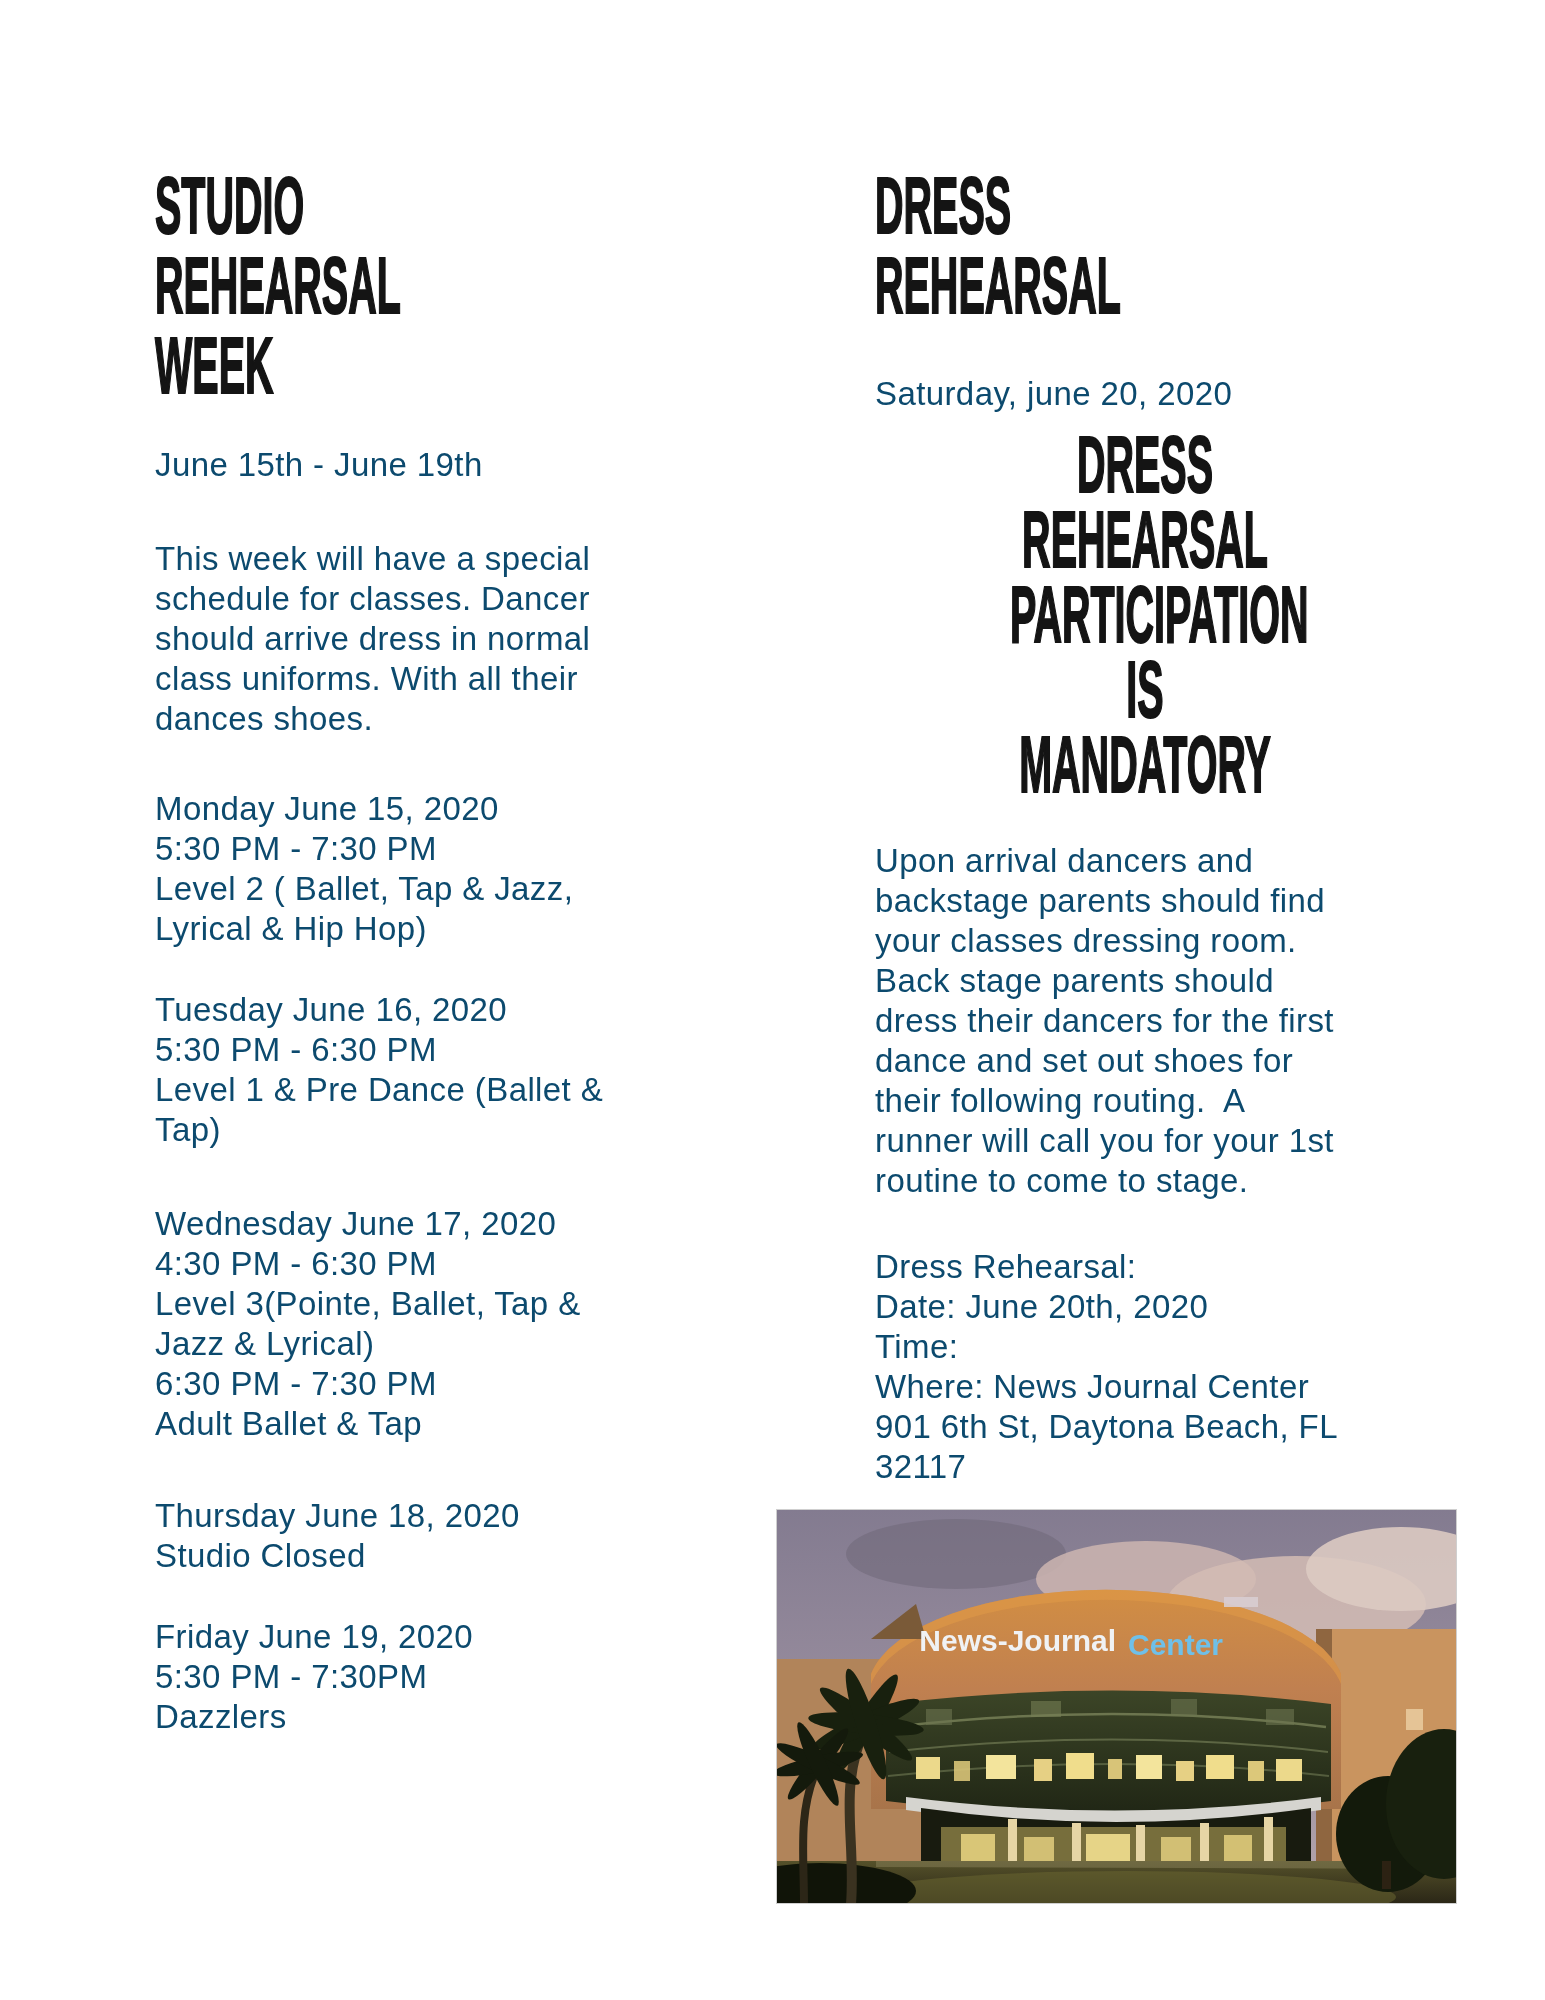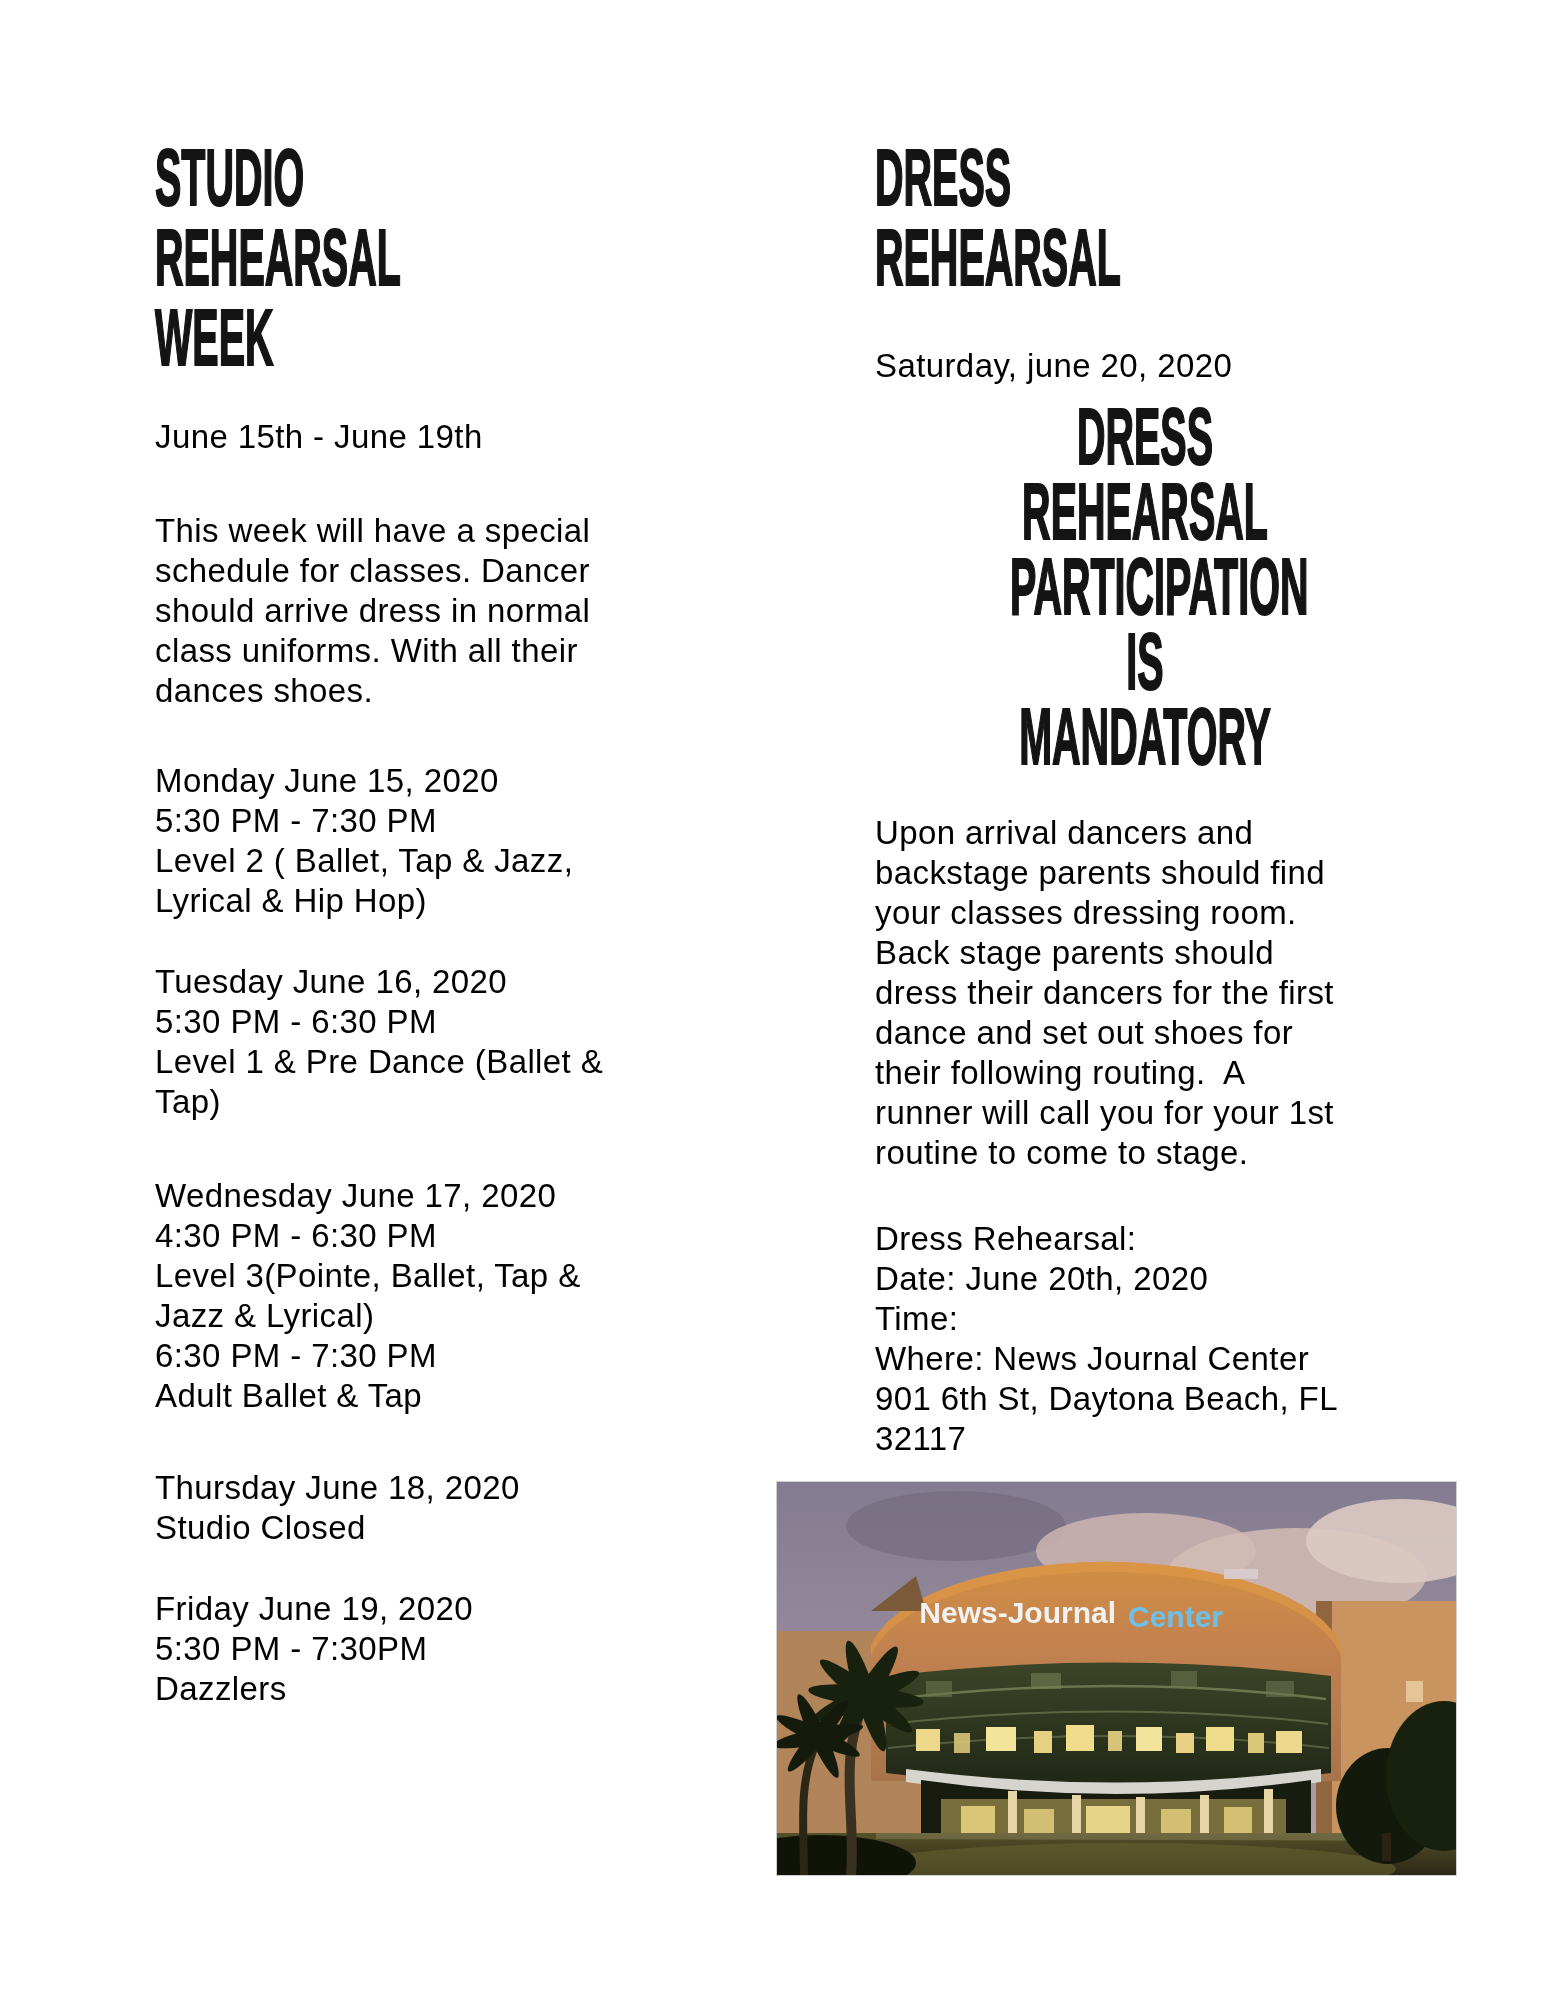--- a/index.html
+++ b/index.html
@@ -4,21 +4,21 @@
 <style>
   html,body{margin:0;padding:0;background:#ffffff;}
   .page{
     position:relative;
     width:1545px;height:2000px;
     background:#ffffff;
     font-family:"Liberation Sans","DejaVu Sans",sans-serif;
     color:#1f1f1f;
     overflow:hidden;
   }
-  .col{position:absolute;top:132px;}
+  .col{position:absolute;top:160px;}
   .col-left{left:155px;width:505px;}
   .col-right{left:875px;width:540px;}
   h1,h2,p{margin:0;padding:0;}
   .display-heading{
     font-size:79px;
     line-height:80px;
     font-weight:bold;
     color:#141414;
     -webkit-text-stroke:2px #141414;
     letter-spacing:0px;
@@ -29,21 +29,21 @@
   .sub-heading{
     text-align:center;
     line-height:75px;
     transform:scaleX(0.5);
     transform-origin:center top;
   }
   .body-text{
     font-size:33px;
     line-height:40px;
     letter-spacing:0.4px;
-    color:#000000;
+    color:#0c4a6e;
     white-space:pre-line;
   }
   .mt-heading{margin-top:6px;}
   .m-june{margin-top:39px;}
   .m-para{margin-top:54px;}
   .m-mon{margin-top:50px;}
   .m-tue{margin-top:41px;}
   .m-wed{margin-top:54px;}
   .m-thu{margin-top:52px;}
   .m-fri{margin-top:41px;}

